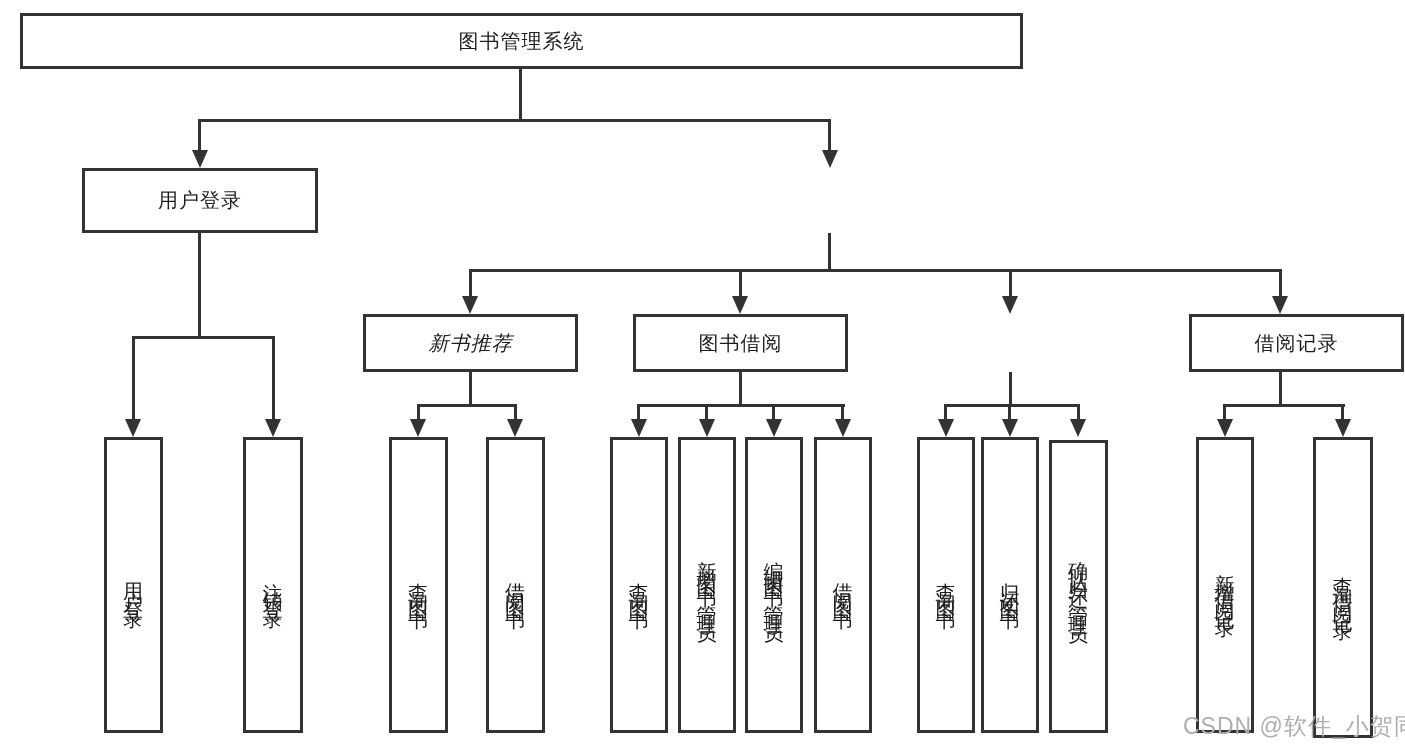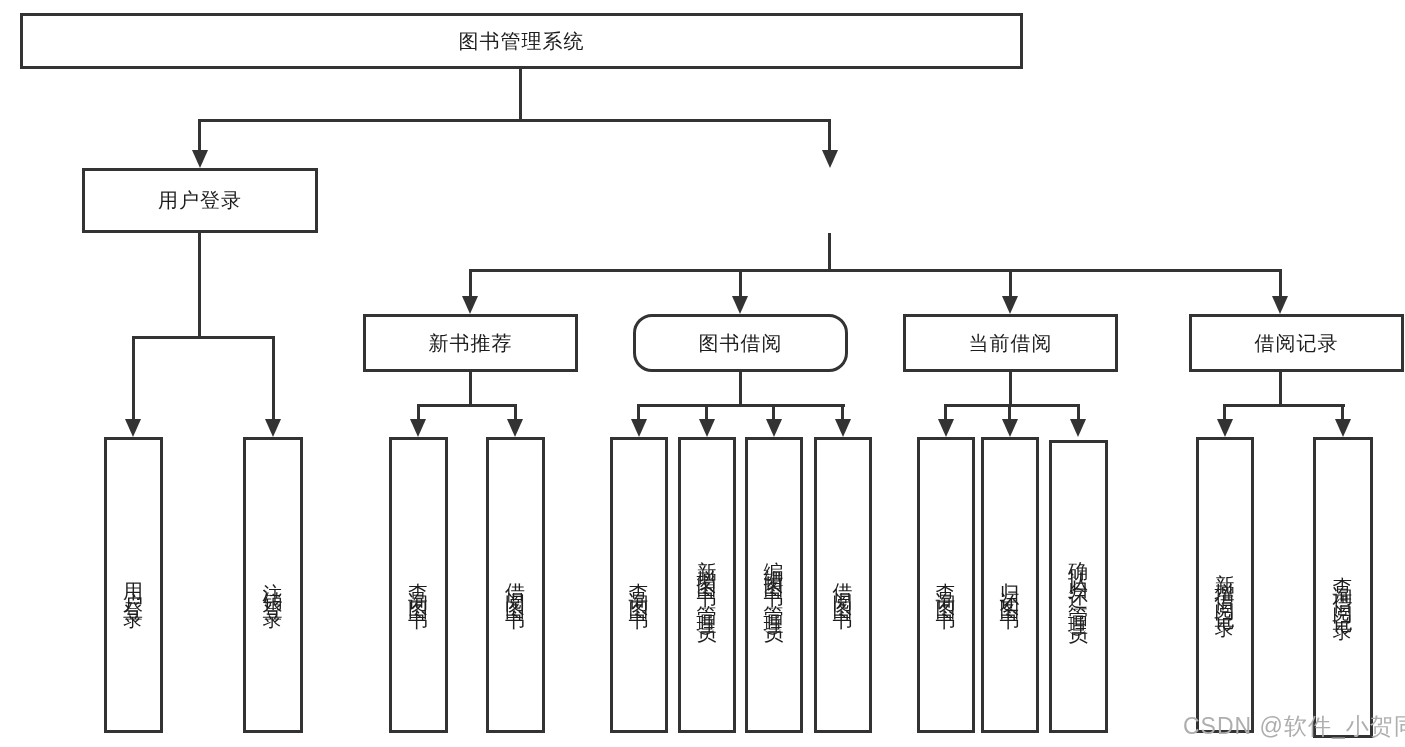--- a/index.html
+++ b/index.html
@@ -95,28 +95,25 @@
   <div class="hline" style="left:469px;top:269px;width:813px;height:3px;"></div>
   <div class="vline" style="left:469px;top:269px;width:3px;height:29px;"></div>
   <div class="arrow" style="left:462px;top:296px;"></div>
   <div class="vline" style="left:739px;top:269px;width:3px;height:29px;"></div>
   <div class="arrow" style="left:732px;top:296px;"></div>
   <div class="vline" style="left:1009px;top:269px;width:3px;height:29px;"></div>
   <div class="arrow" style="left:1002px;top:296px;"></div>
   <div class="vline" style="left:1279px;top:269px;width:3px;height:29px;"></div>
   <div class="arrow" style="left:1272px;top:296px;"></div>
 
-  <div class="box" style="left:363px;top:314px;width:215px;height:58px;">
+  <div class="box" style="left:363px;top:314px;width:215px;height:58px;font-style:italic;">
     <span>新书推荐</span>
   </div>
-  <div class="box" style="left:633px;top:314px;width:215px;height:58px;border-radius:19px;">
+  <div class="box" style="left:633px;top:314px;width:215px;height:58px;">
     <span>图书借阅</span>
-  </div>
-  <div class="box" style="left:903px;top:314px;width:215px;height:58px;">
-    <span>当前借阅</span>
   </div>
   <div class="box" style="left:1173px;top:314px;width:215px;height:58px;margin-left:16px;">
     <span>借阅记录</span>
   </div>
 
   <div class="vline" style="left:469px;top:372px;width:3px;height:35px;"></div>
   <div class="hline" style="left:417px;top:404px;width:100px;height:3px;"></div>
   <div class="vline" style="left:417px;top:404px;width:3px;height:17px;"></div>
   <div class="arrow" style="left:410px;top:419px;"></div>
   <div class="vline" style="left:514px;top:404px;width:3px;height:17px;"></div>

